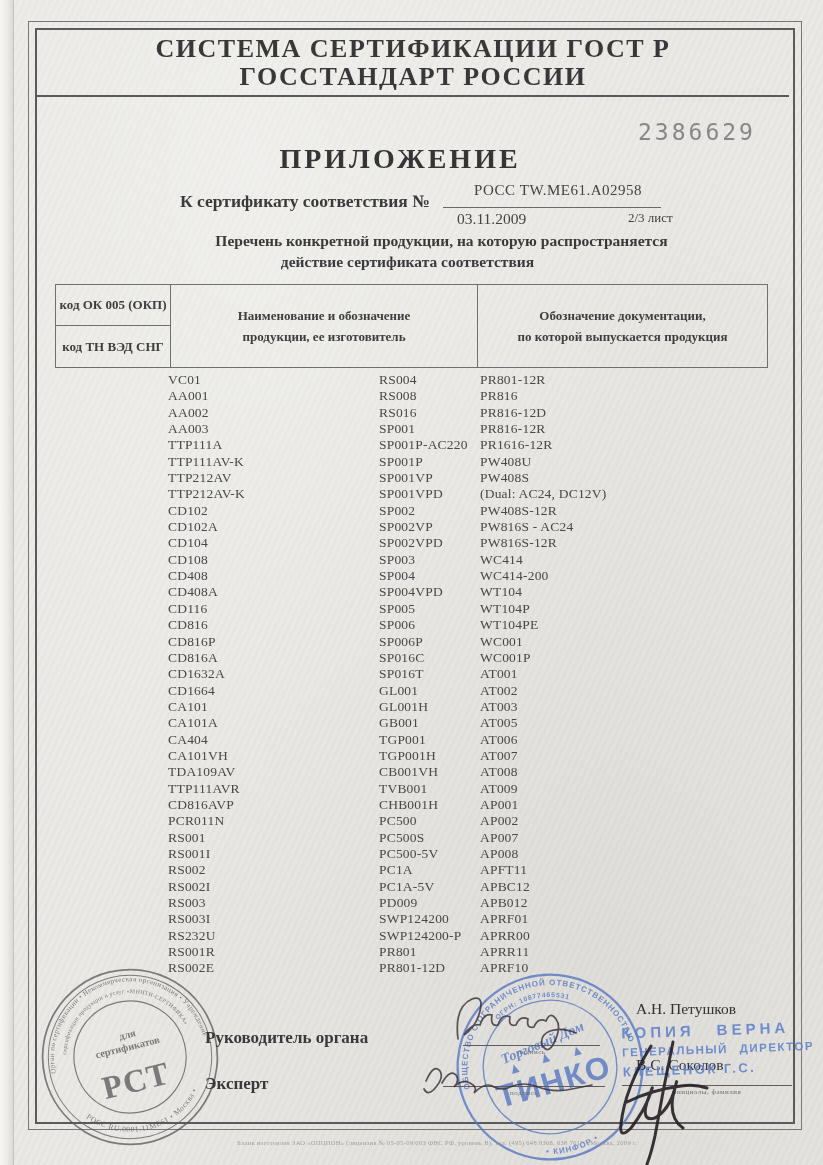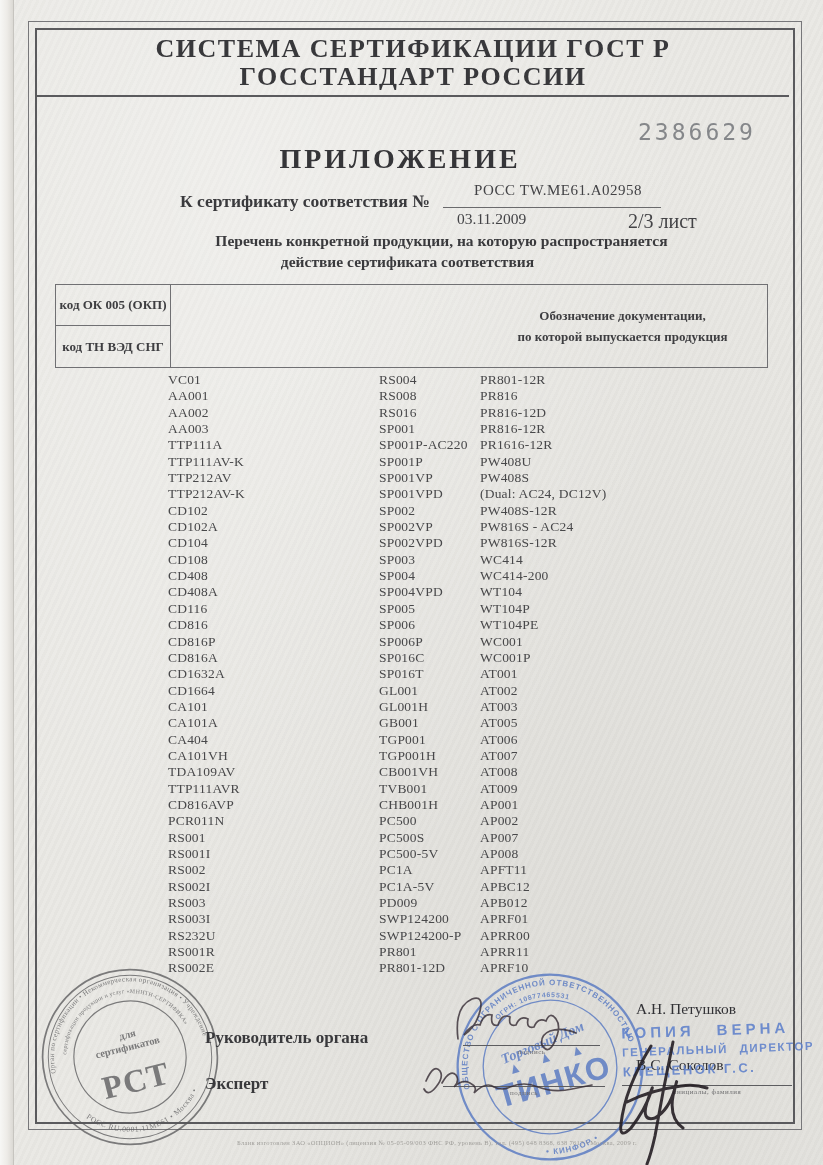--- a/index.html
+++ b/index.html
@@ -19,21 +19,21 @@
     font-size:26px;letter-spacing:1.5px;color:#38383b;}
   .serial{position:absolute;left:638px;top:119px;font-family:"DejaVu Sans Mono",monospace;
     font-size:23px;letter-spacing:3px;color:#85878a;}
   .doc-title{position:absolute;left:0;top:143px;width:800px;text-align:center;font-weight:bold;
     font-size:28px;letter-spacing:3px;color:#353538;}
 
   .cert-label{position:absolute;left:180px;top:191px;font-size:17.5px;font-weight:bold;color:#3a3a3d;}
   .cert-number{position:absolute;left:443px;top:182px;width:230px;text-align:center;font-size:15px;letter-spacing:.5px;color:#434346;}
   .cert-underline{position:absolute;left:443px;top:207px;width:218px;height:1px;background:#6a6a6c;}
   .cert-date{position:absolute;left:457px;top:210px;font-size:15.5px;color:#434346;}
-  .sheet-info{position:absolute;left:628px;top:210px;font-size:20px;color:#434346;}
+  .sheet-info{position:absolute;left:628px;top:210px;font-size:13px;color:#434346;}
 
   .subtitle{position:absolute;left:0;width:815px;text-align:center;font-size:15.5px;font-weight:bold;color:#3a3a3d;}
 
   .thead{position:absolute;left:55px;top:284px;width:711px;height:82px;border:1.5px solid #707073;font-weight:bold;font-size:13px;color:#3e3e41;}
   .thead .c1{position:absolute;left:0;top:0;width:114px;height:100%;border-right:1.5px solid #707073;}
   .thead .sub{height:50%;box-sizing:border-box;display:flex;align-items:center;justify-content:center;white-space:nowrap;}
   .thead .sub1{border-bottom:1.5px solid #707073;}
   .thead .c2{position:absolute;left:115px;top:0;width:306px;height:100%;border-right:1.5px solid #707073;
     display:flex;flex-direction:column;justify-content:center;align-items:center;gap:5px;}
   .thead .c3{position:absolute;left:422px;top:0;right:0;height:100%;
@@ -82,20 +82,24 @@
   <div class="cert-date">03.11.2009</div>
   <div class="sheet-info">2/3 лист</div>
 
   <div class="subtitle" style="top:232px;padding-left:34px;">Перечень конкретной продукции,  на которую распространяется</div>
   <div class="subtitle" style="top:253px;">действие сертификата соответствия</div>
 
   <div class="thead">
     <div class="c1">
       <div class="sub sub1">код ОК 005 (ОКП)</div>
       <div class="sub">код ТН ВЭД СНГ</div>
+    </div>
+    <div class="c2">
+      <span>Наименование и обозначение</span>
+      <span>продукции, ее изготовитель</span>
     </div>
     <div class="c3">
       <span>Обозначение документации,</span>
       <span>по которой выпускается продукция</span>
     </div>
   </div>
 
   <div id="product-columns">
     <div class="pcol pcol-0">
         <div class="pcell">VC01</div>

